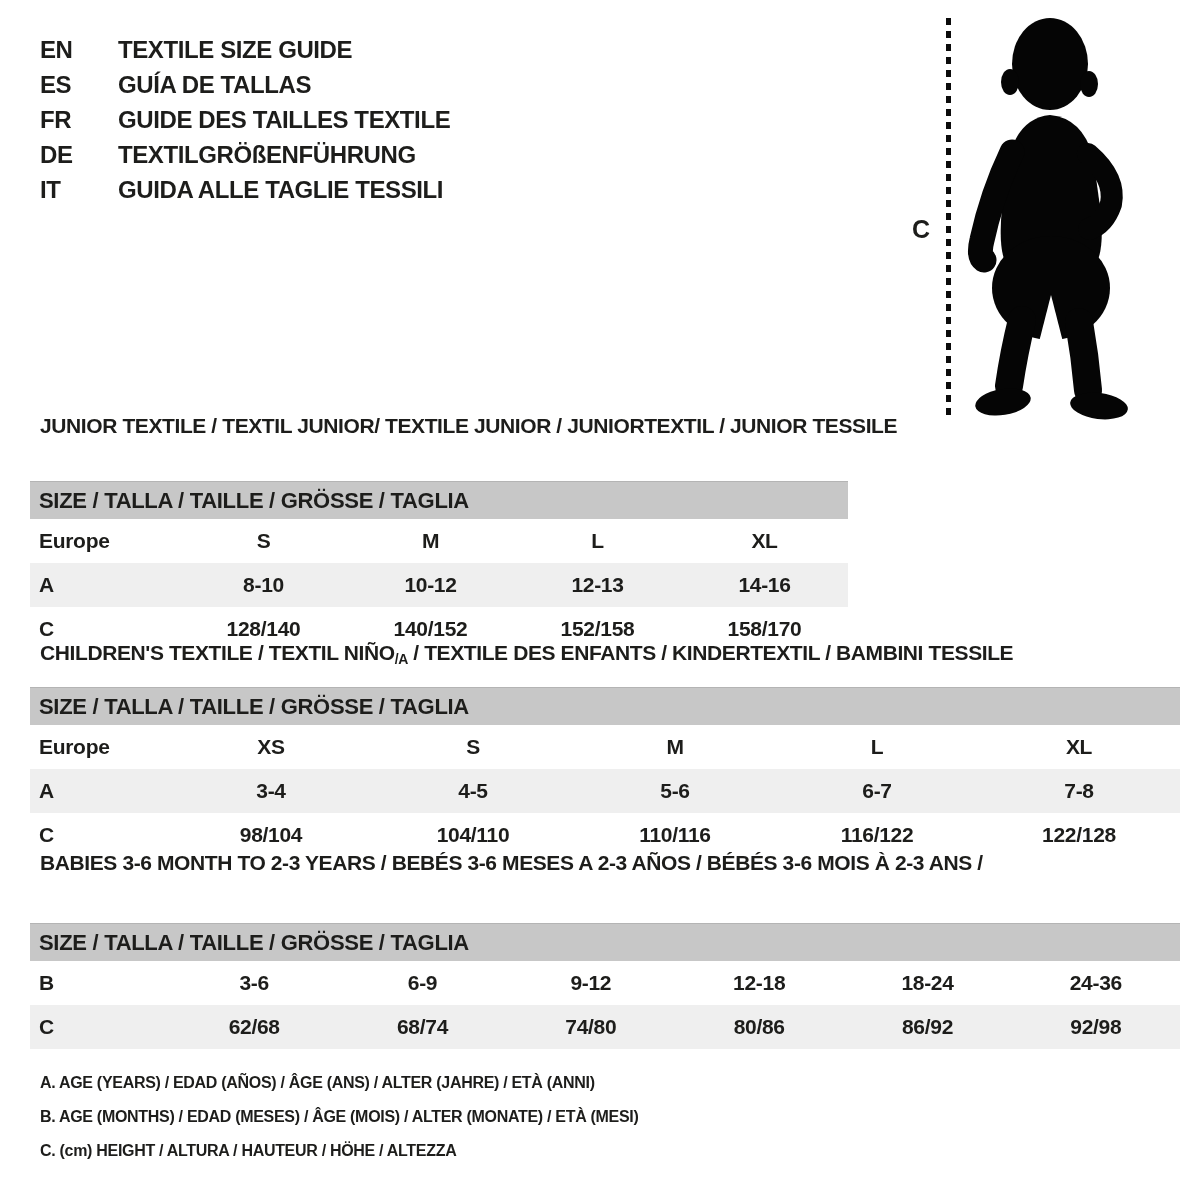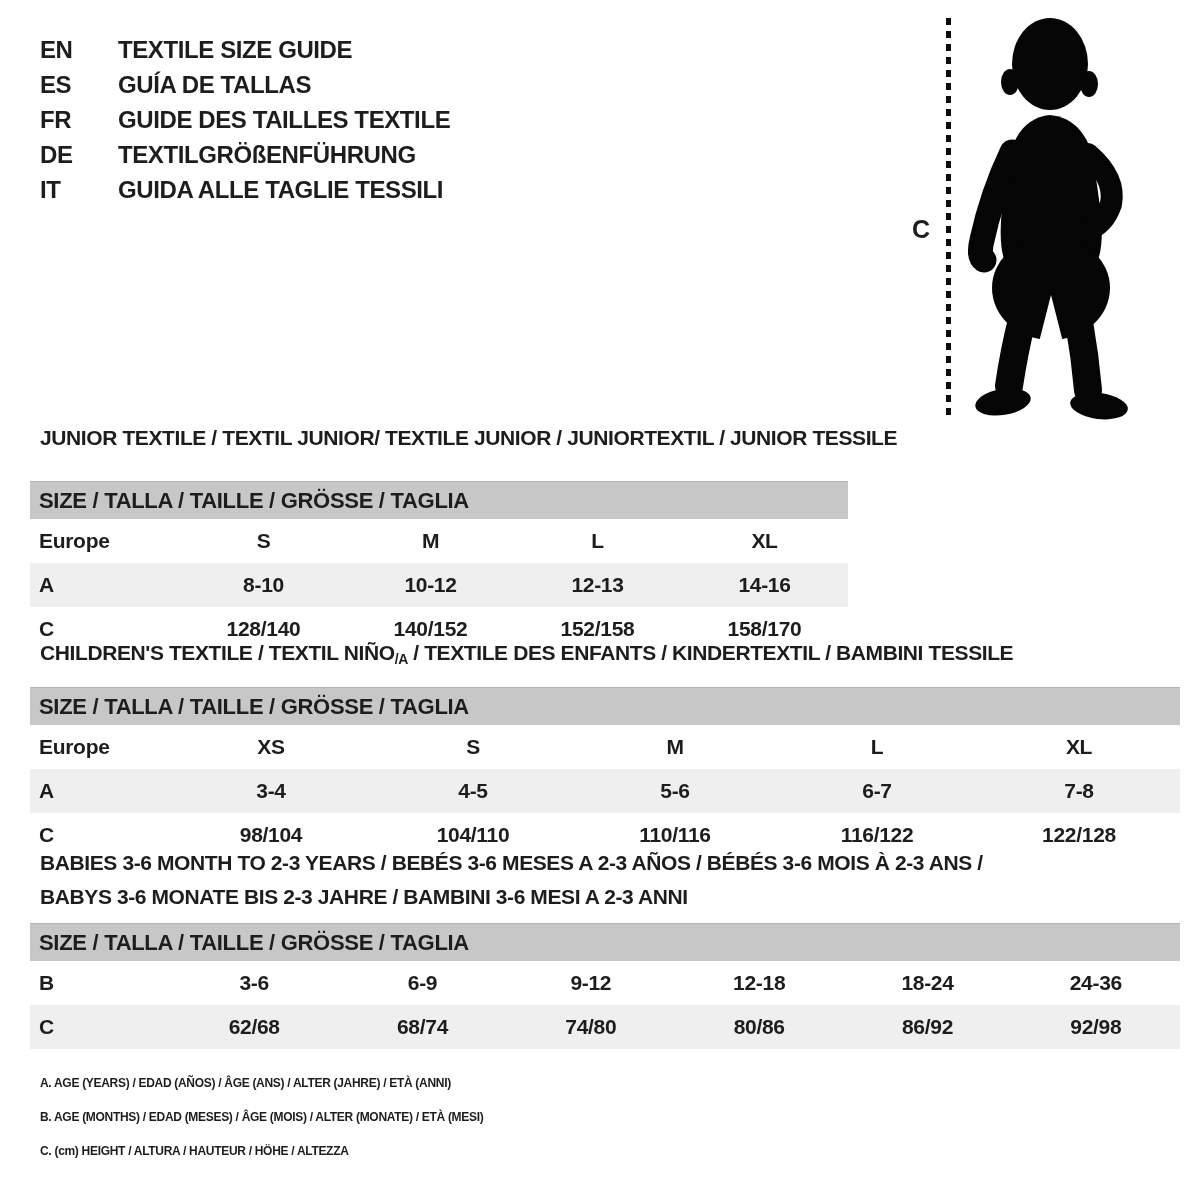--- a/index.html
+++ b/index.html
@@ -42,21 +42,21 @@
     font-size: 21px; font-weight: 700;
     letter-spacing: -0.4px;
     font-stretch: condensed;
     white-space: nowrap;
     line-height: 26px;
   }
   .sec-title .subscript {
     font-size: 14px;
     vertical-align: -4px;
   }
-  .title-junior   { left: 40px; top: 425px; }
+  .title-junior   { left: 40px; top: 413px; }
   .title-children { left: 40px; top: 640px; text-align: center; }
   .title-babies   { left: 40px; top: 846px; line-height: 34px; }
 
   
   .size-table { font-weight: 700; font-stretch: condensed; letter-spacing: -0.3px; }
   .t-header {
     background: var(--header-bar, #c7c7c7);
     height: 38px;
     display: flex; align-items: center;
     padding-left: 9px;
@@ -79,21 +79,21 @@
 
   .table-children { left: 30px; top: 687px; width: 1150px; }
   .table-children .t-row { grid-template-columns: 140px repeat(5, 1fr); }
 
   .table-babies   { left: 30px; top: 923px; width: 1150px; }
   .table-babies .t-row { grid-template-columns: 140px repeat(6, 1fr); }
 
   
   .legend {
     left: 40px; top: 1066px;
-    font-size: 12px; font-weight: 700;
+    font-size: 16px; font-weight: 700;
     letter-spacing: -0.3px;
     font-stretch: condensed;
     line-height: 34px;
     white-space: nowrap;
   }
 </style>
 </head>
 <body>
 
 <div class="abs lang-list">
@@ -192,21 +192,20 @@
     <div>98/104</div>
     <div>104/110</div>
     <div>110/116</div>
     <div>116/122</div>
     <div>122/128</div>
   </div>
 </div>
 
 <div class="abs sec-title title-babies">
   <div>BABIES 3-6 MONTH TO 2-3 YEARS / BEBÉS 3-6 MESES A 2-3 AÑOS / BÉBÉS 3-6 MOIS À 2-3 ANS /</div>
-  <div>BABYS 3-6 MONATE BIS 2-3 JAHRE / BAMBINI 3-6 MESI A 2-3 ANNI</div>
 </div>
 
 <div class="abs size-table table-babies">
   <div class="t-header">SIZE / TALLA / TAILLE / GRÖSSE / TAGLIA</div>
   <div class="t-row">
     <div>B</div>
     <div>3-6</div>
     <div>6-9</div>
     <div>9-12</div>
     <div>12-18</div>

